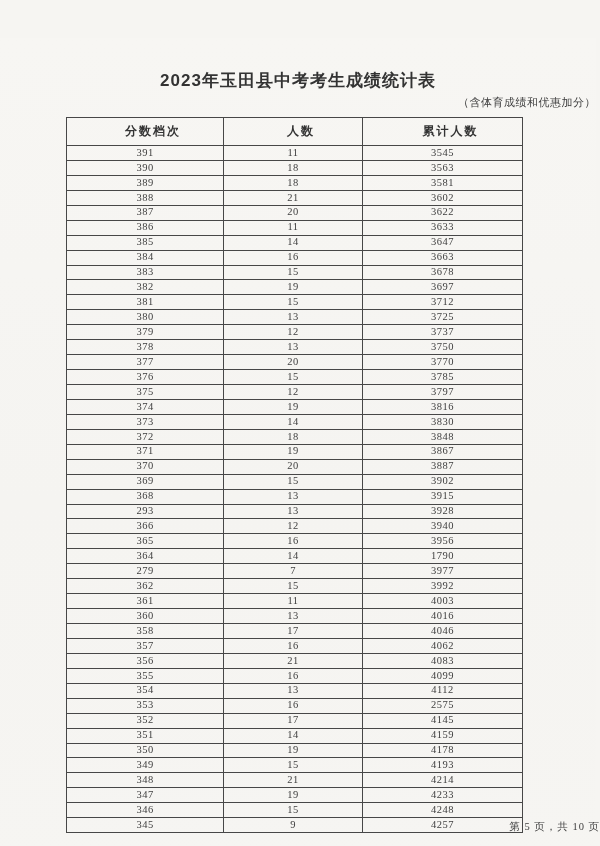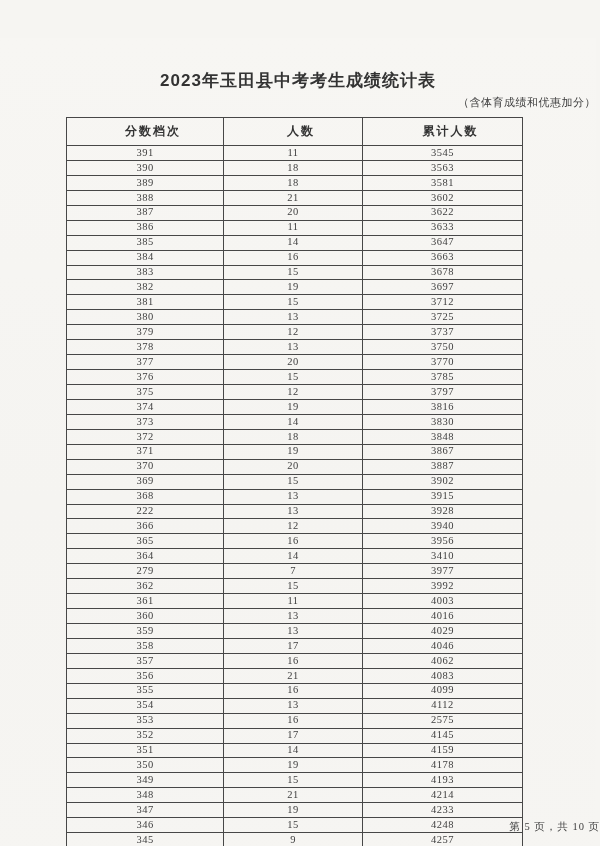--- a/index.html
+++ b/index.html
@@ -219,63 +219,58 @@
           <td>369</td>
           <td>15</td>
           <td>3902</td>
         </tr>
         <tr>
           <td>368</td>
           <td>13</td>
           <td>3915</td>
         </tr>
         <tr>
-          <td>222</td>
+          <td>293</td>
           <td>13</td>
           <td>3928</td>
         </tr>
         <tr>
           <td>366</td>
           <td>12</td>
           <td>3940</td>
         </tr>
         <tr>
           <td>365</td>
           <td>16</td>
           <td>3956</td>
         </tr>
         <tr>
           <td>364</td>
           <td>14</td>
-          <td>3410</td>
+          <td>1790</td>
         </tr>
         <tr>
           <td>279</td>
           <td>7</td>
           <td>3977</td>
         </tr>
         <tr>
           <td>362</td>
           <td>15</td>
           <td>3992</td>
         </tr>
         <tr>
           <td>361</td>
           <td>11</td>
           <td>4003</td>
         </tr>
         <tr>
           <td>360</td>
           <td>13</td>
           <td>4016</td>
-        </tr>
-        <tr>
-          <td>359</td>
-          <td>13</td>
-          <td>4029</td>
         </tr>
         <tr>
           <td>358</td>
           <td>17</td>
           <td>4046</td>
         </tr>
         <tr>
           <td>357</td>
           <td>16</td>
           <td>4062</td>

